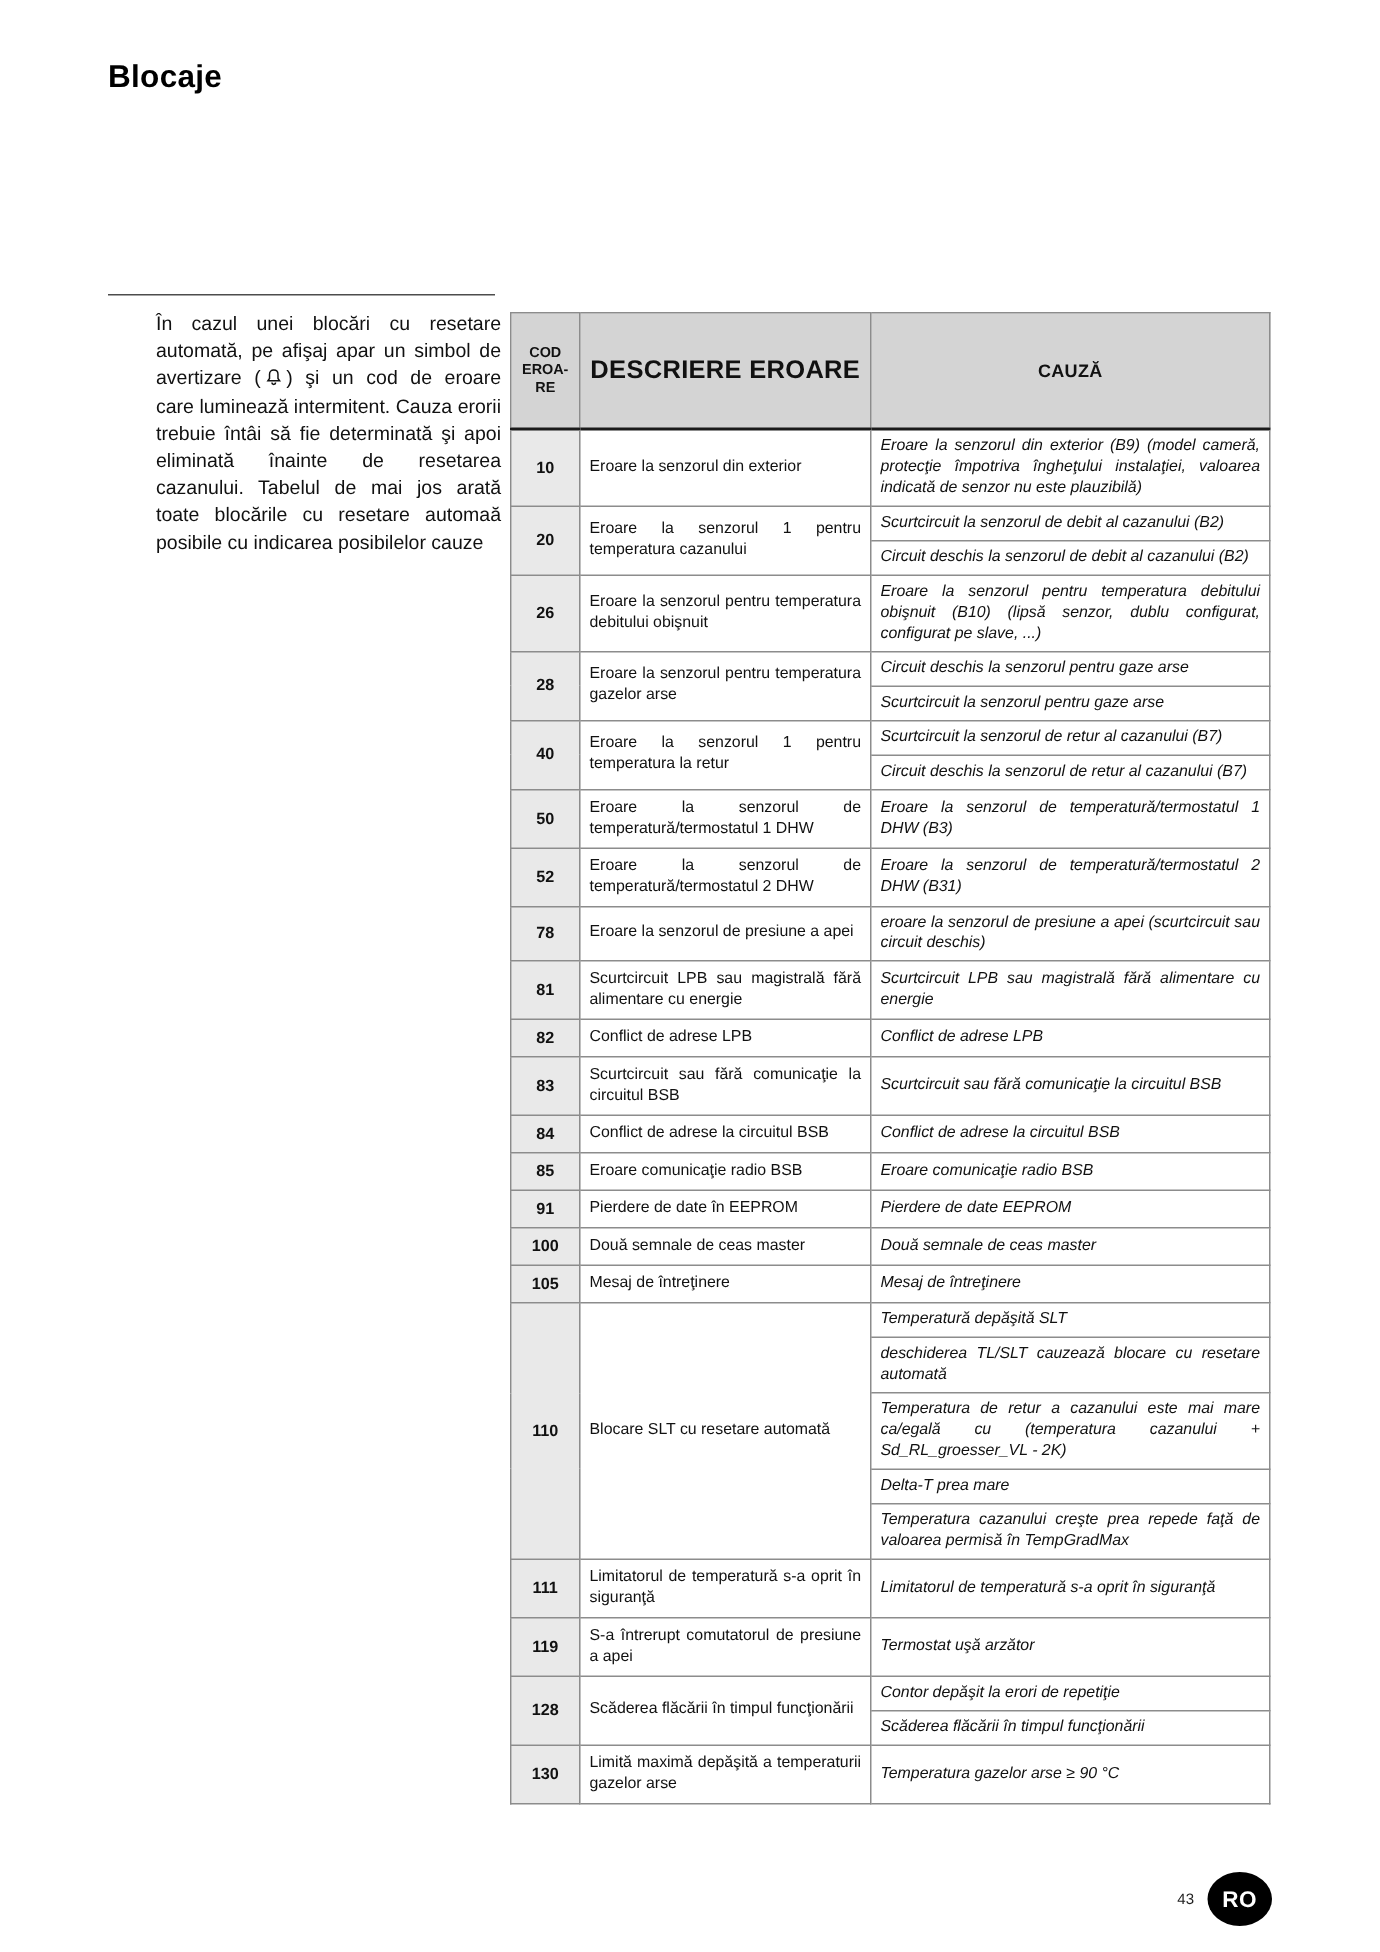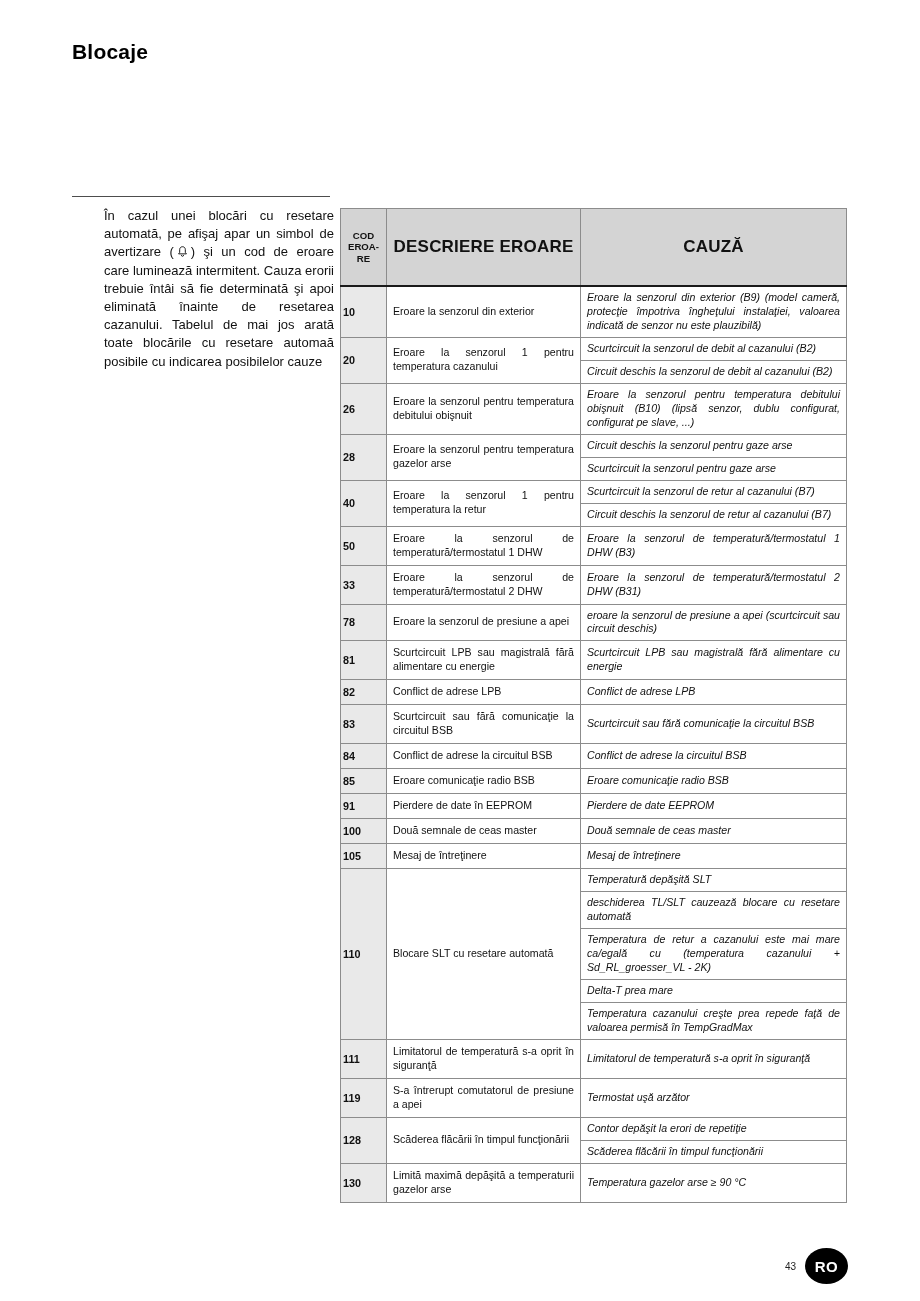--- a/index.html
+++ b/index.html
@@ -26,23 +26,23 @@
     border-collapse:collapse; font-size:10.6px; color:#111;
     table-layout:fixed;
   }
   .err th, .err td { border:1px solid #8c8c8c; vertical-align:middle; }
   .err thead th {
     background:#d4d4d4; font-weight:bold; text-align:center;
     border-bottom:2px solid #1a1a1a;
   }
   th.code-h { width:46px; font-size:9.6px; line-height:1.18; white-space:pre-line; padding:4px 1px; }
   th.desc-h { width:194px; font-size:17px; padding:28px 4px; letter-spacing:0.2px; }
-  th.cause-h { font-size:17px; padding:28px 4px; letter-spacing:0.2px; }
-
-  td.code-cell { background:#e9e9e9; text-align:left; font-weight:bold; font-size:10.8px; padding:4px 2px; }
+  th.cause-h { font-size:12px; padding:28px 4px; letter-spacing:0.2px; }
+
+  td.code-cell { background:#e9e9e9; text-align:center; font-weight:bold; font-size:10.8px; padding:4px 2px; }
   td.desc-cell { padding:5px 6px; text-align:justify; line-height:1.32; }
   td.cause-cell { padding:4px 6px; text-align:justify; line-height:1.32;font-style:italic; }
 
   .footer { position:absolute; right:72px; top:1246px; height:40px; display:flex; align-items:center; gap:9px; }
   .page-num { font-size:10px; color:#222; }
   .ro-badge {
     width:43px; height:36px; background:#000; border-radius:50%;
     color:#fff; font-weight:bold; font-size:15px;
     display:flex; align-items:center; justify-content:center; letter-spacing:0.5px;
   }
@@ -105,21 +105,21 @@
         </tr>
         <tr>
           <td class="cause-cell">Circuit deschis la senzorul de retur al cazanului (B7)</td>
         </tr>
         <tr>
           <td class="code-cell" rowspan="1">50</td>
           <td class="desc-cell" rowspan="1">Eroare la senzorul de temperatură/termostatul 1 DHW</td>
           <td class="cause-cell">Eroare la senzorul de temperatură/termostatul 1 DHW (B3)</td>
         </tr>
         <tr>
-          <td class="code-cell" rowspan="1">33</td>
+          <td class="code-cell" rowspan="1">52</td>
           <td class="desc-cell" rowspan="1">Eroare la senzorul de temperatură/termostatul 2 DHW</td>
           <td class="cause-cell">Eroare la senzorul de temperatură/termostatul 2 DHW (B31)</td>
         </tr>
         <tr>
           <td class="code-cell" rowspan="1">78</td>
           <td class="desc-cell" rowspan="1">Eroare la senzorul de presiune a apei</td>
           <td class="cause-cell">eroare la senzorul de presiune a apei (scurtcircuit sau circuit deschis)</td>
         </tr>
         <tr>
           <td class="code-cell" rowspan="1">81</td>

